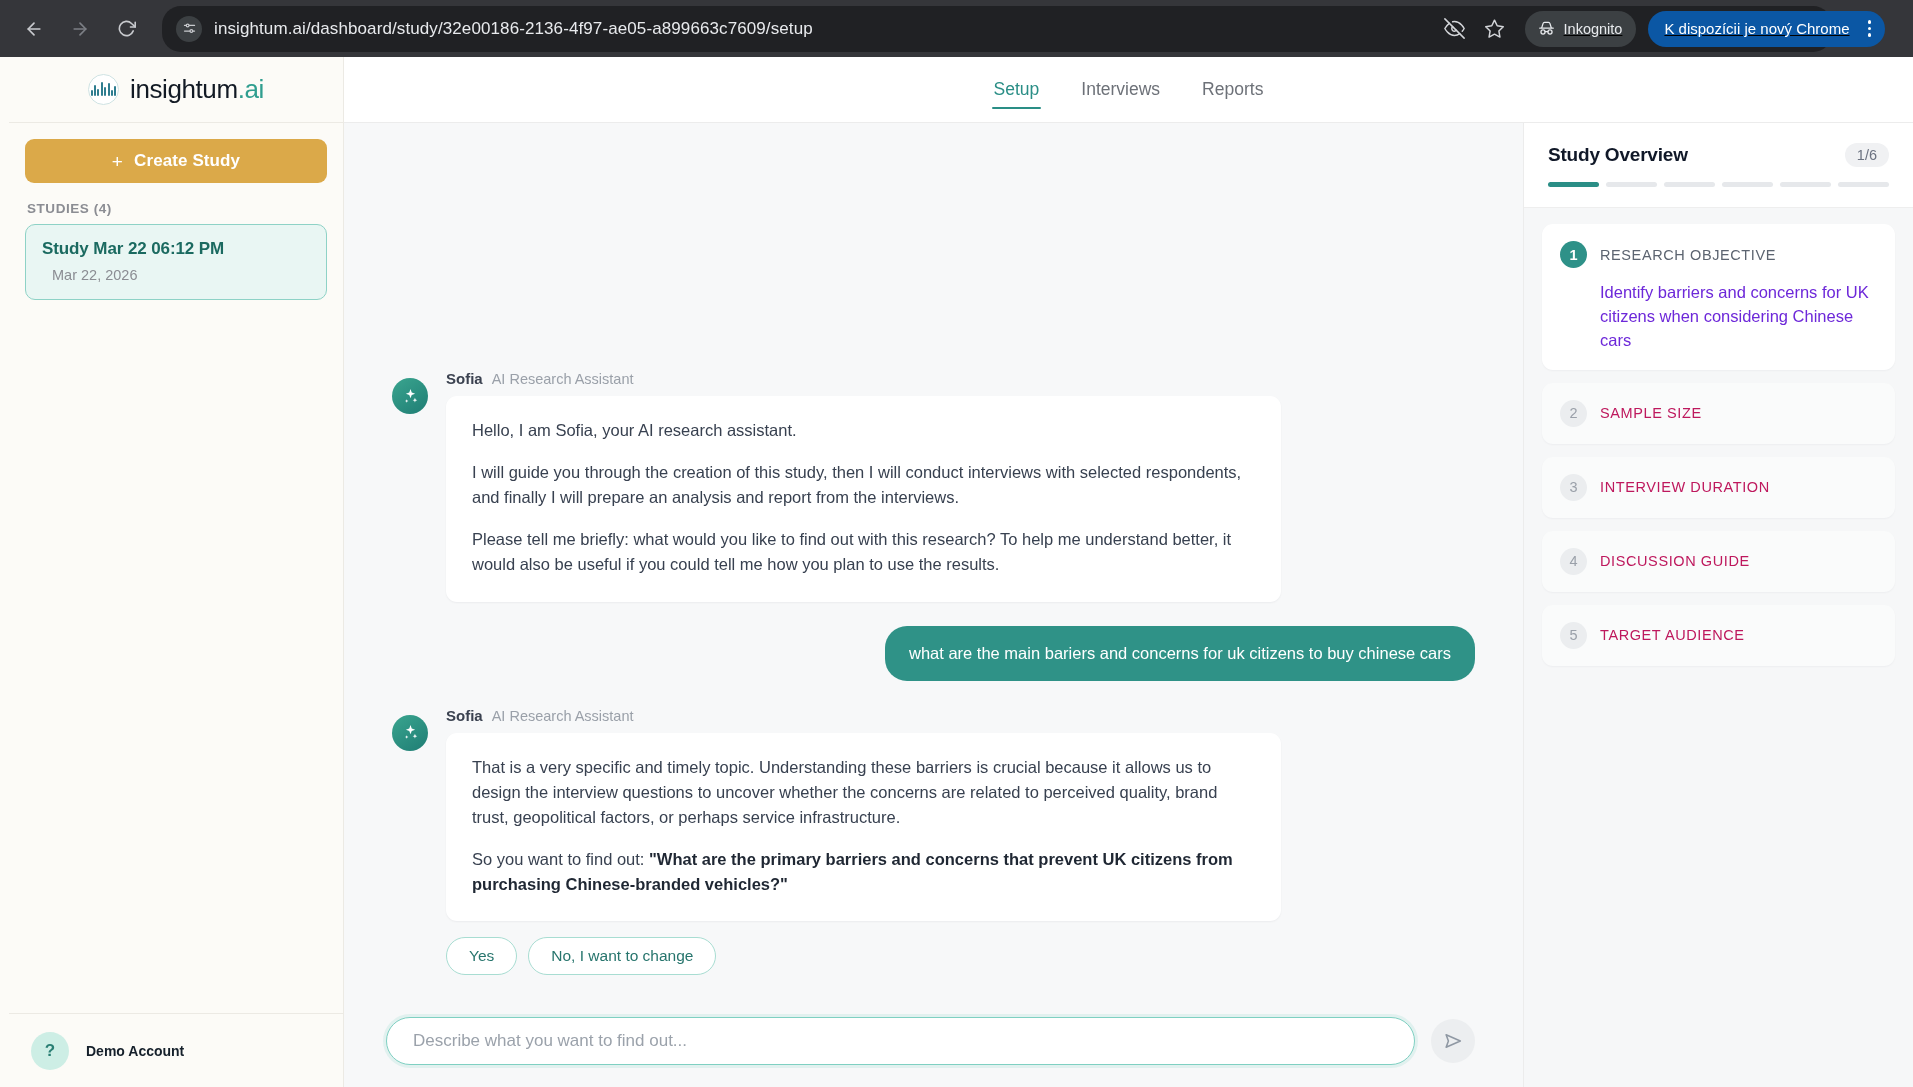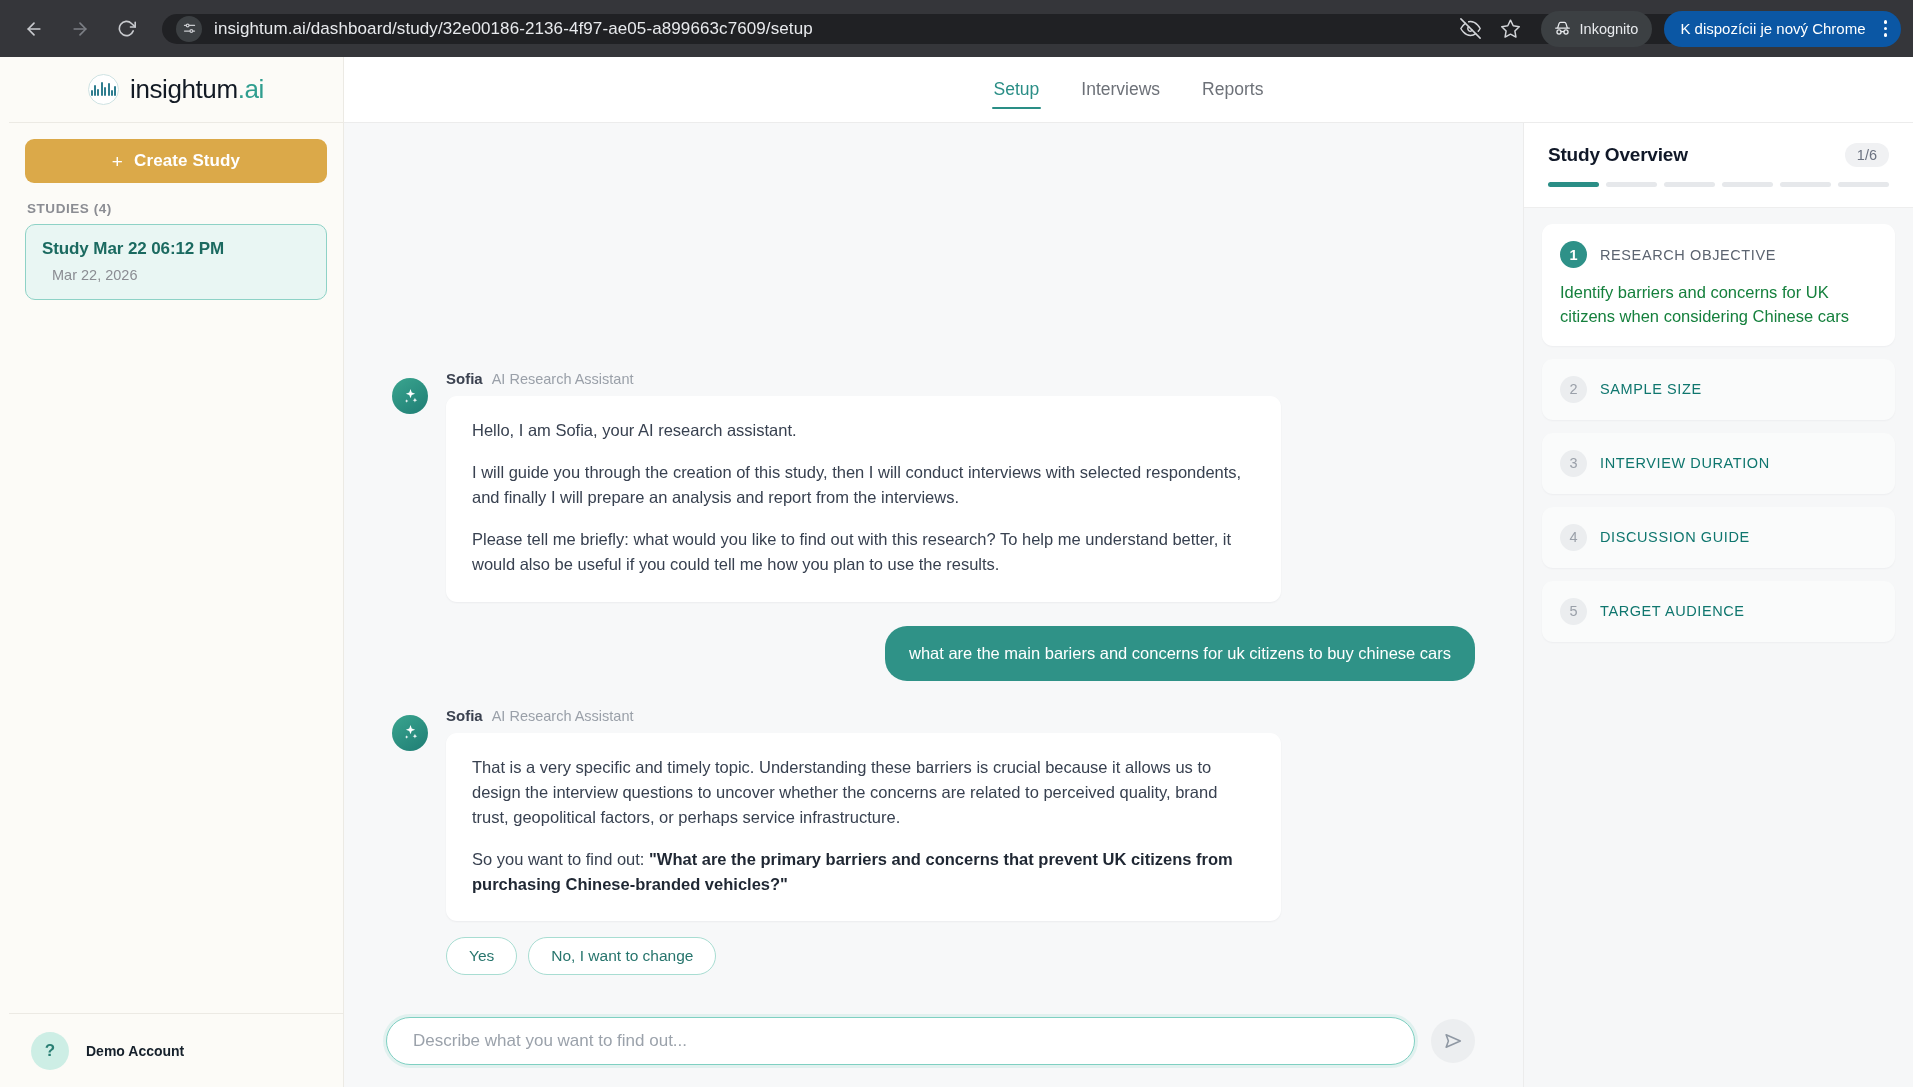--- a/index.html
+++ b/index.html
@@ -23,21 +23,21 @@
   .nav-btn {
     width: 40px; height: 40px;
     display: flex; align-items: center; justify-content: center;
     border-radius: 50%;
     color: #c8cace;
     flex: 0 0 auto;
   }
   .nav-btn svg { display:block; }
   .omnibox {
     flex: 1 1 auto;
-    height: 30px;
+    height: 46px;
     background: #202124;
     border-radius: 19px;
     display: flex;
     align-items: center;
     padding: 0 14px;
     margin-left: 10px;
     margin-right: 10px;
     max-width: 1670px;
   }
   .omnibox .site-icon {
@@ -50,21 +50,21 @@
   }
   .omnibox .url {
     color: #e8eaed;
     font-size: 17px;
     white-space: nowrap;
     overflow: hidden;
     letter-spacing: 0.1px;
   }
   .chrome-right {
     display: flex; align-items: center; gap: 4px;
-    position: absolute; right: 12px; top: 50%; transform: translateY(-50%);
+    position: absolute; right: 28px; top: 50%; transform: translateY(-50%); text-decoration: underline;
   }
   .icon-btn {
     width: 36px; height: 36px;
     display: flex; align-items: center; justify-content: center;
     color: #d3d5d9; border-radius: 50%;
   }
   .incognito-pill {
     display: flex; align-items: center; gap: 8px;
     height: 36px; padding: 0 14px 0 12px;
     background: #3c4043; border-radius: 18px;
@@ -290,26 +290,26 @@
   .step-card.muted { background: #fafbfb; }
   .step-head { display: flex; align-items: center; gap: 13px; }
   .step-num {
     width: 27px; height: 27px; border-radius: 50%;
     background: #ebedef; color: #9aa0a9;
     display:flex; align-items:center; justify-content:center;
     font-size: 14.5px; flex: 0 0 27px;
   }
   .step-card.active .step-num { background: #2e9188; color: #ffffff; font-weight: 700; }
   .step-label {
-    font-size: 14.5px; letter-spacing: 0.6px; color: #0f766e;
+    font-size: 14.5px; letter-spacing: 0.6px; color: #be185d;
   }
   .step-card.active .step-label { color: #5c6470; }
   .step-body {
-    margin-top: 13px; 
-    font-size: 16.5px; line-height: 1.45; color: #15803d;
+    margin-top: 13px; margin-left: 40px;
+    font-size: 16.5px; line-height: 1.45; color: #6d28d9;
   }
   .step-card.plain { padding: 17px 22px; }
   .step-card.plain .step-label { color: #9aa0a9; letter-spacing: 0.6px; }
 </style>
 </head>
 <body>
 
 <div class="browser-bar">
   <div class="nav-btn">
     <svg width="20" height="20" viewBox="0 0 24 24" fill="none" stroke="currentColor" stroke-width="2" stroke-linecap="round" stroke-linejoin="round">

